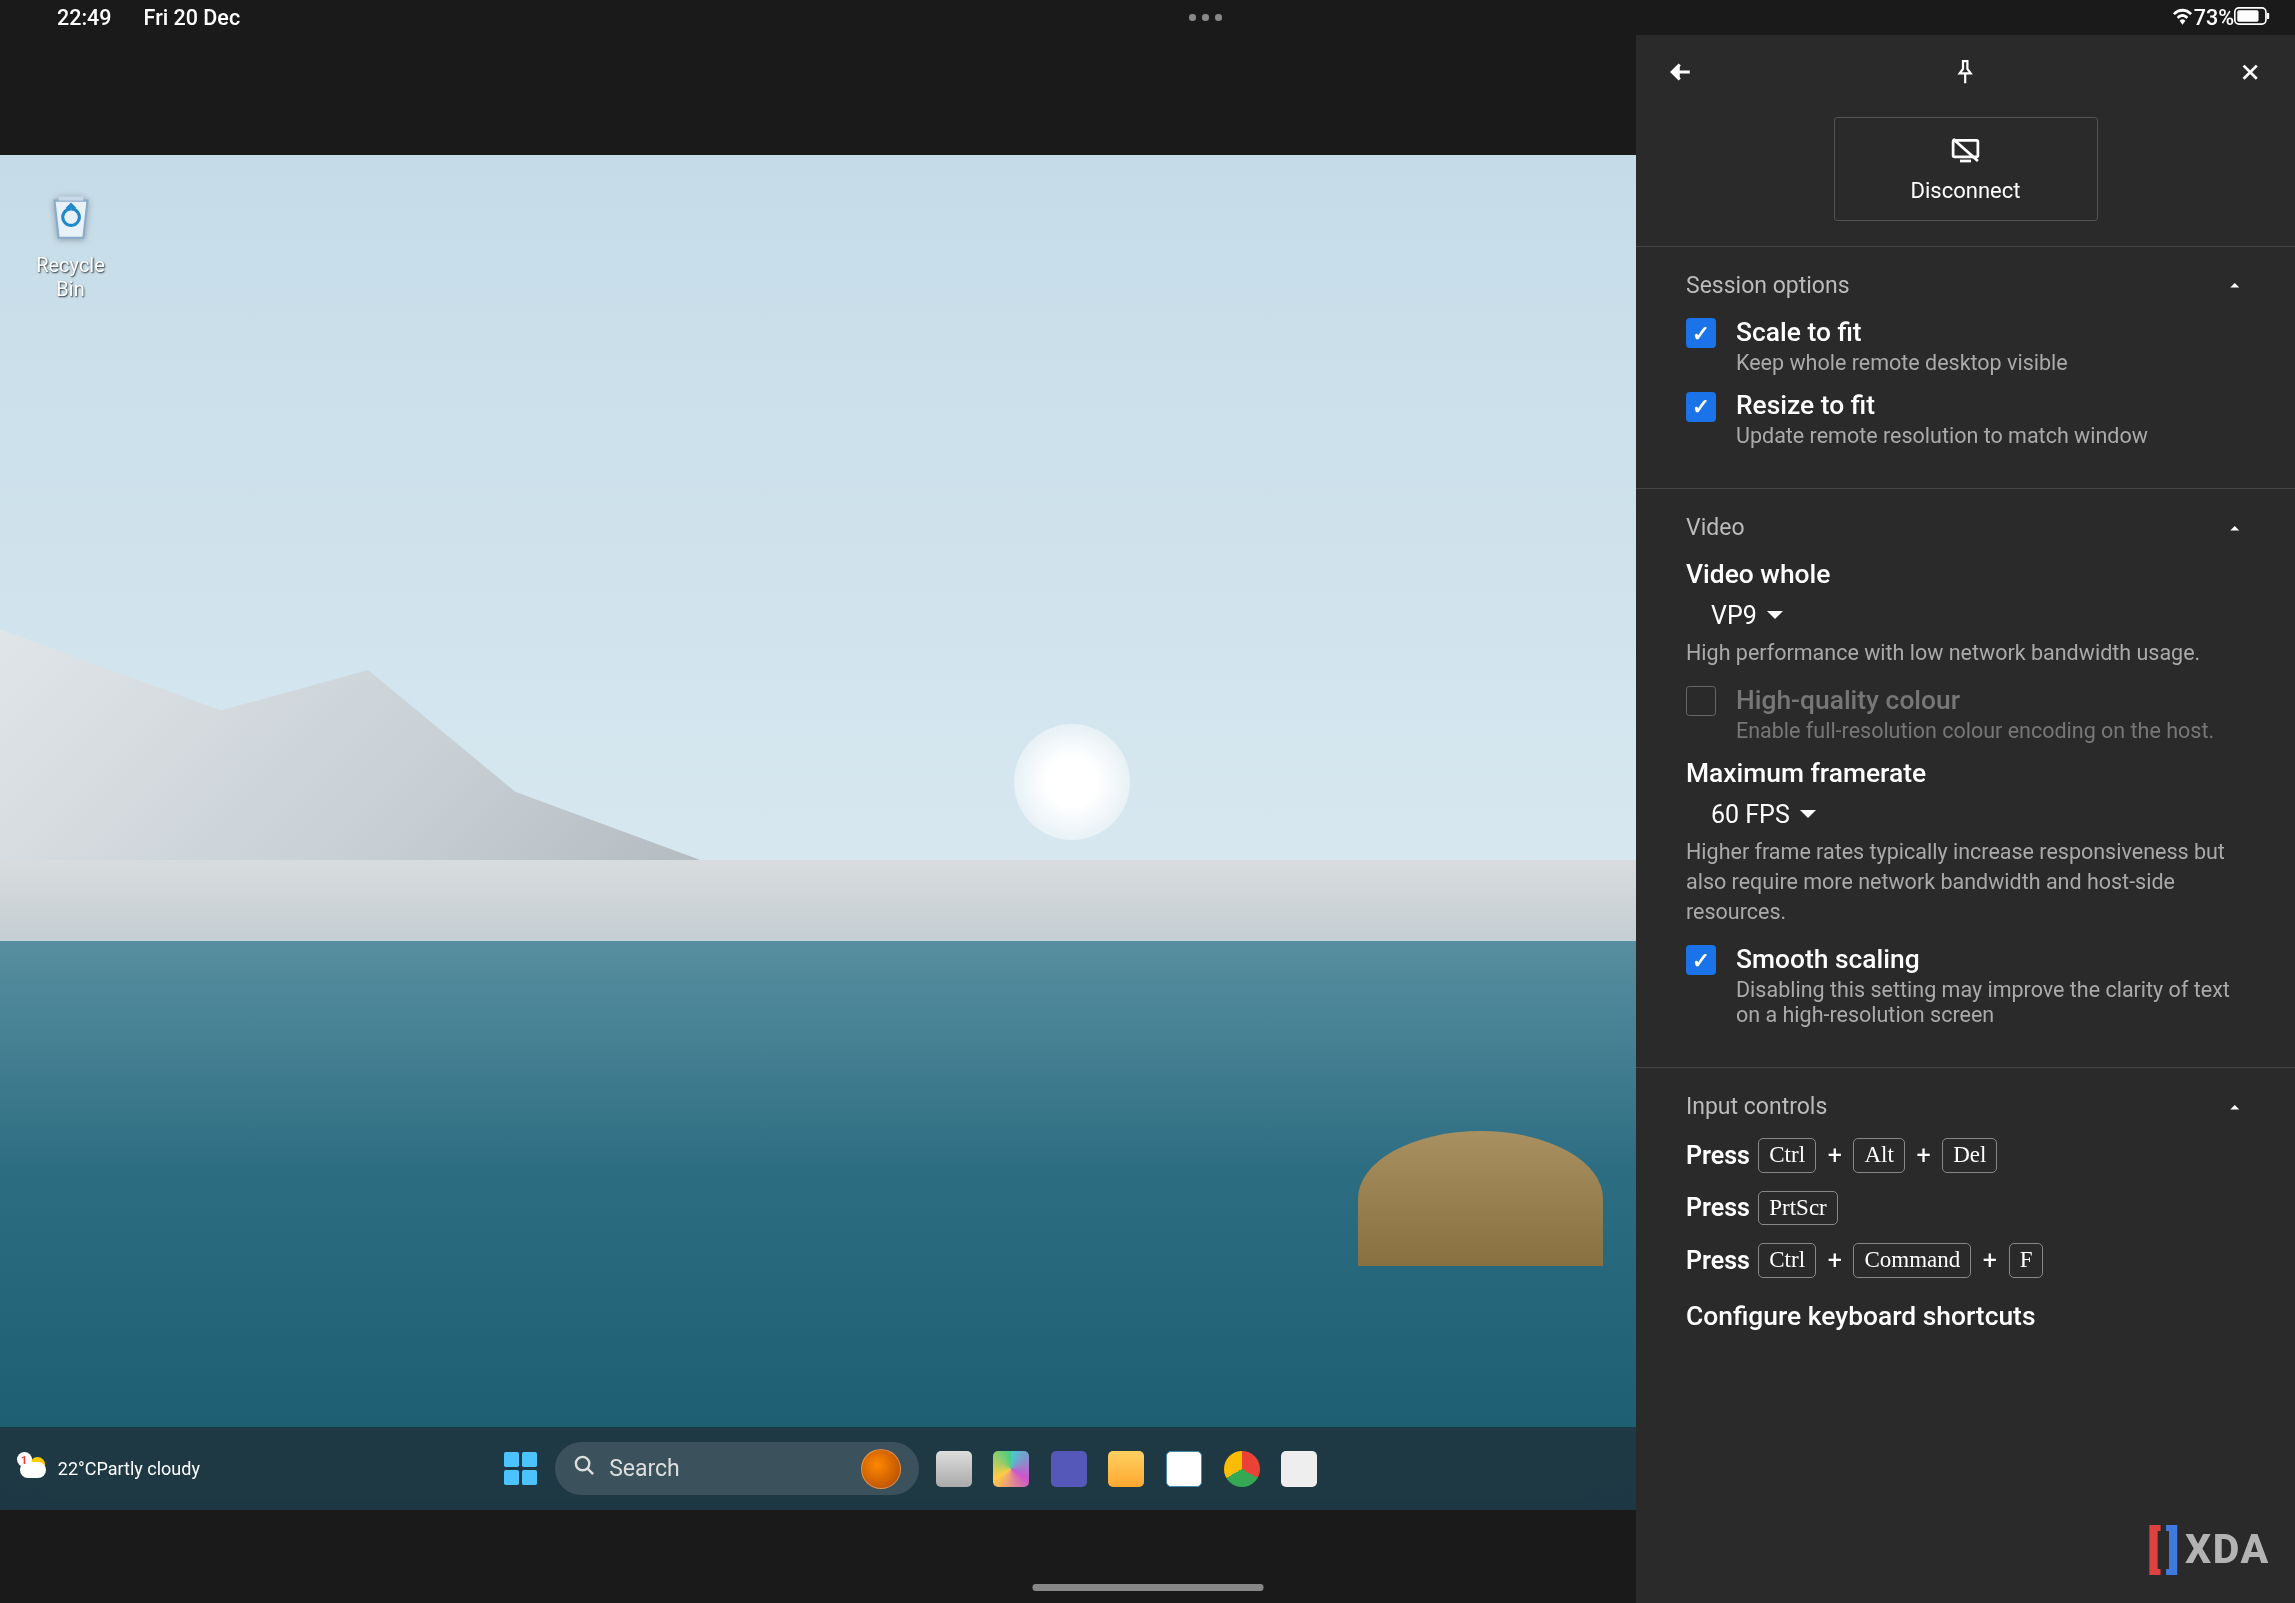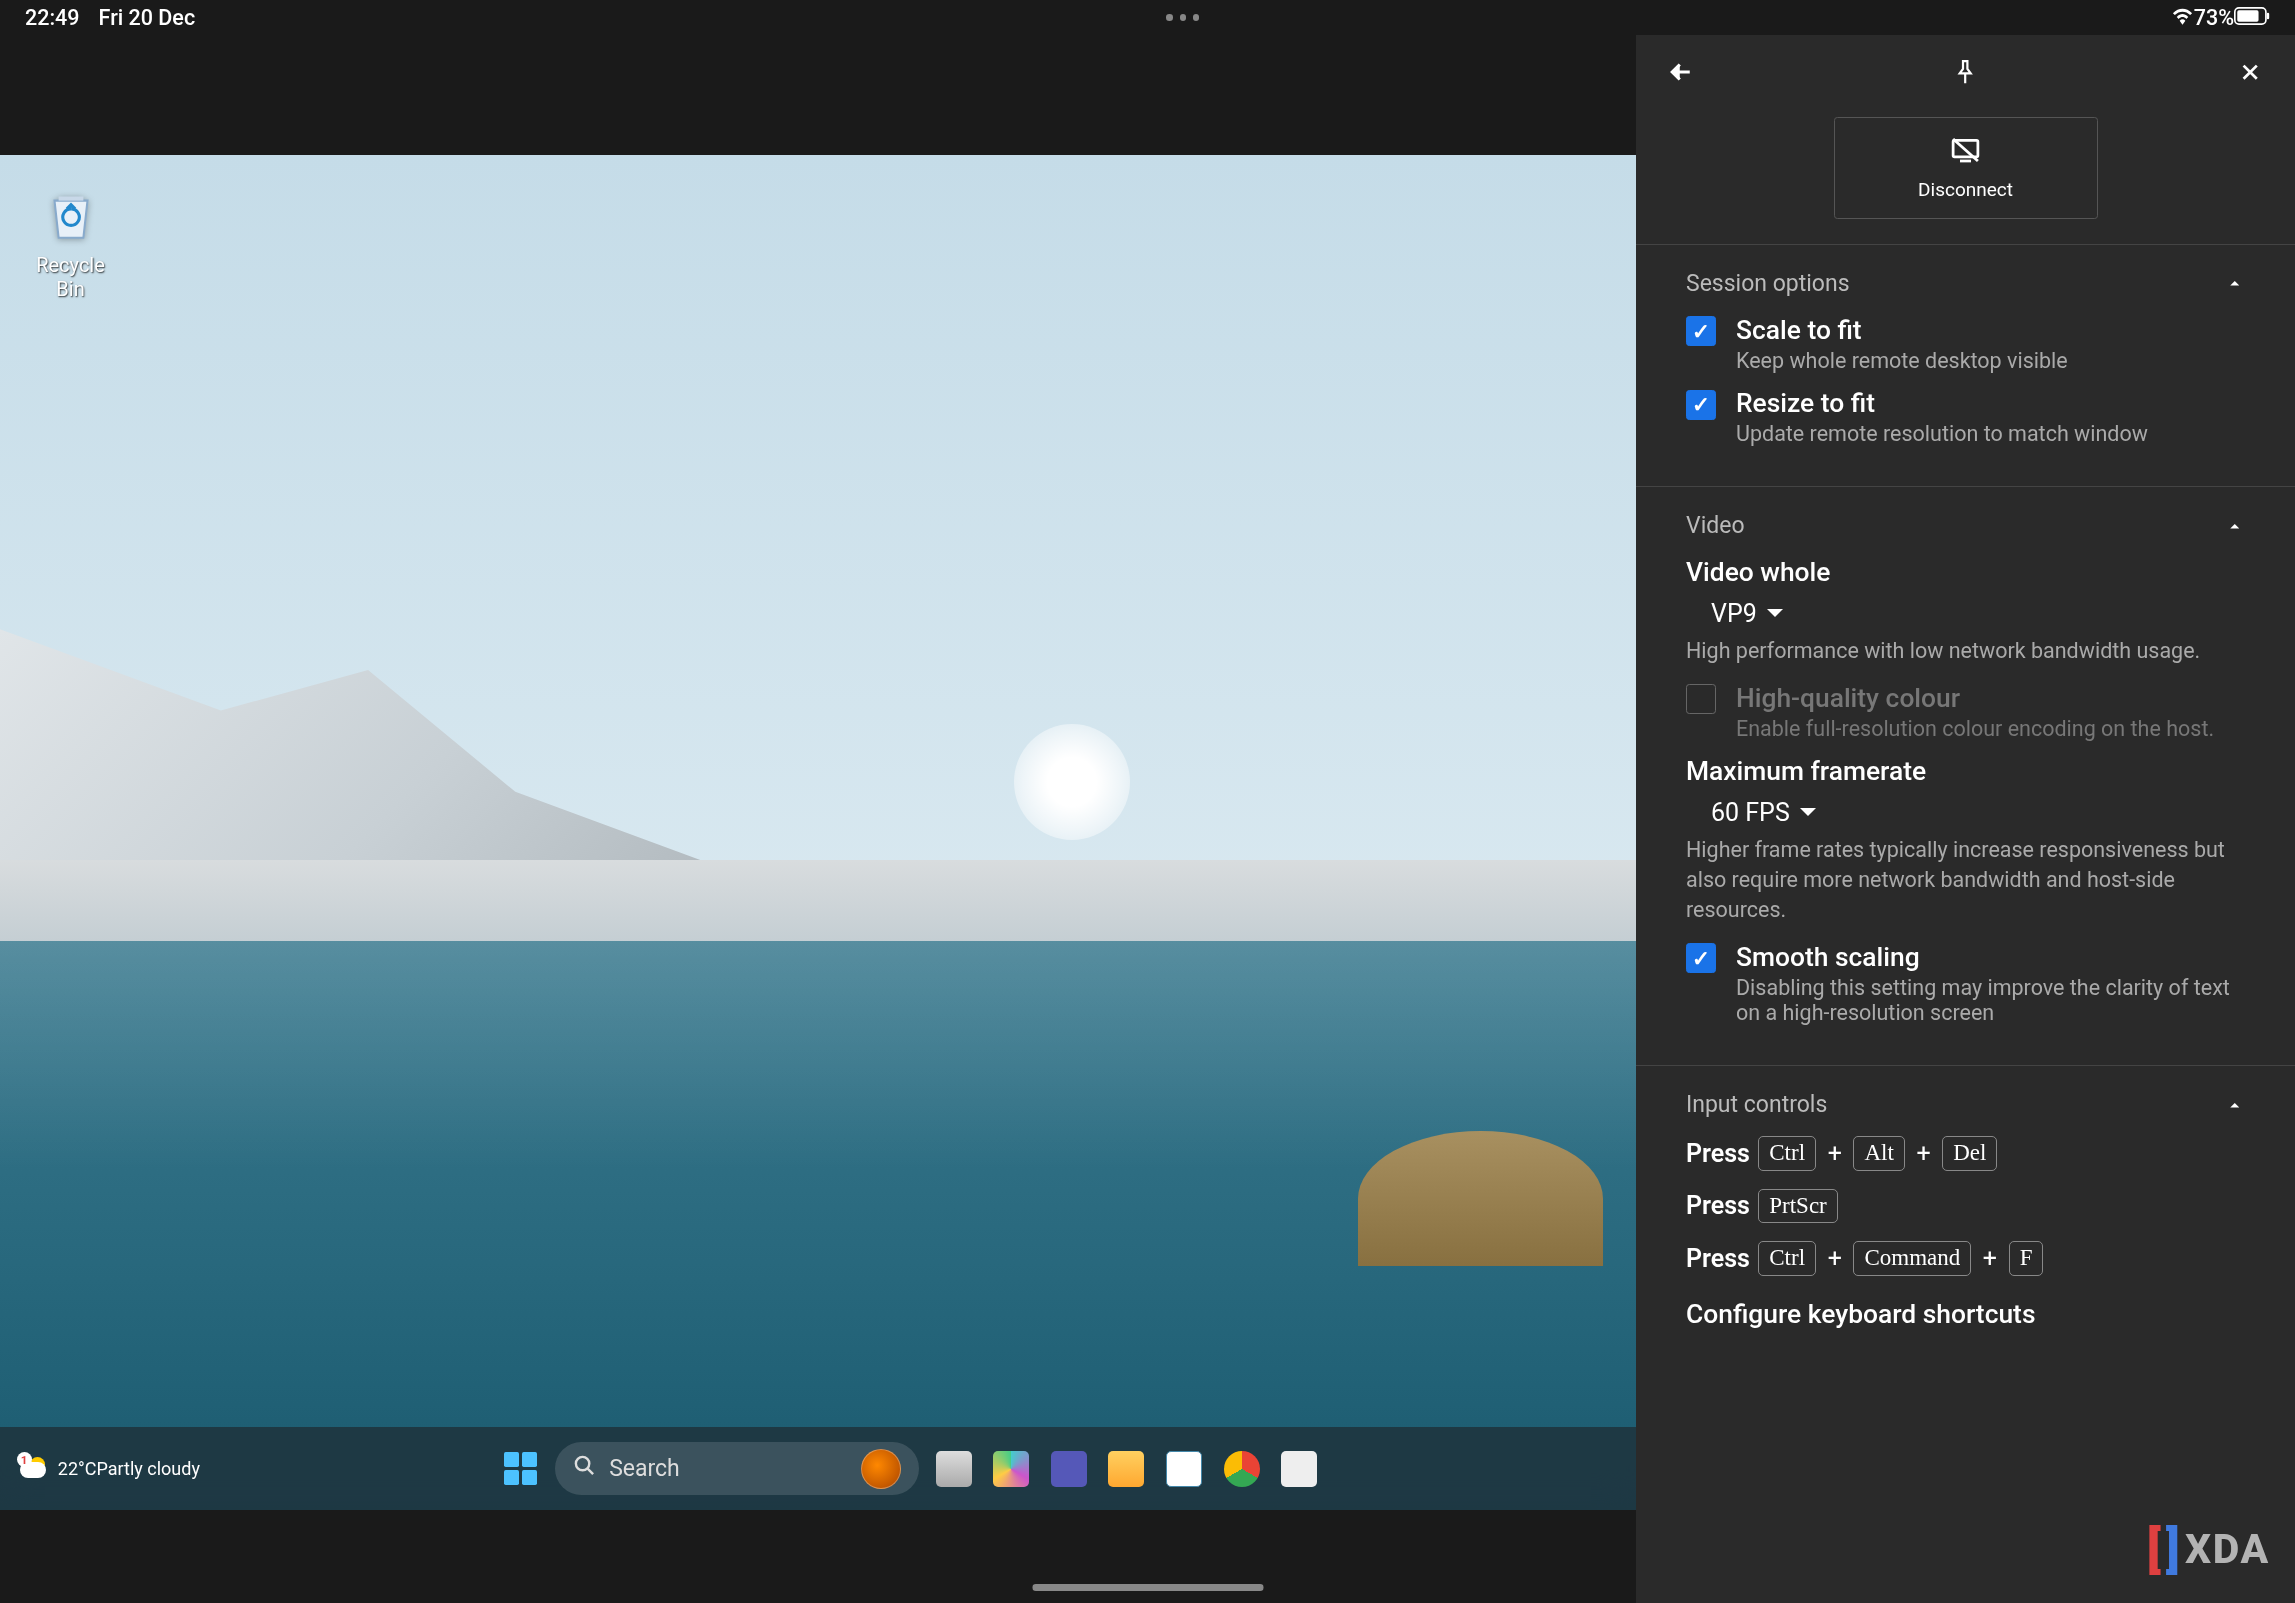--- a/index.html
+++ b/index.html
@@ -15,21 +15,21 @@
 .status-bar {
   height: 35px;
   background: #1a1a1a;
   color: #fff;
   display: flex;
   align-items: center;
   padding: 0 25px;
   font-size: 21.5px;
   font-weight: 500;
 }
-.status-left { display: flex; gap: 19px; }
+.status-left { display: flex; gap: 32px; margin-left: 32px; }
 .status-center { flex: 1; display: flex; justify-content: center; gap: 6.6px; }
 .status-dot { width: 6.6px; height: 6.6px; border-radius: 50%; background: #888; }
 .status-right { display: flex; align-items: center; }
 .wifi-icon svg, .battery-icon svg { fill: #fff; }
 .main-area {
   position: absolute;
   top: 35px; left: 0;
   width: 1636px;
   height: 1568px;
   background: #1a1a1a;
@@ -169,21 +169,21 @@
   margin: 8.3px auto 25px;
   width: 264px;
   padding: 16.5px;
   border: 1.7px solid #555;
   border-radius: 3.3px;
   display: flex;
   flex-direction: column;
   align-items: center;
   gap: 8.3px;
   cursor: pointer;
-  font-size: 19px;
+  font-size: 22px;
 }
 .section {
   border-top: 0.8px solid #444;
   padding: 25px 50px 25px 50px;
 }
 .section-header {
   display: flex;
   justify-content: space-between;
   align-items: center;
   color: #bbb;

